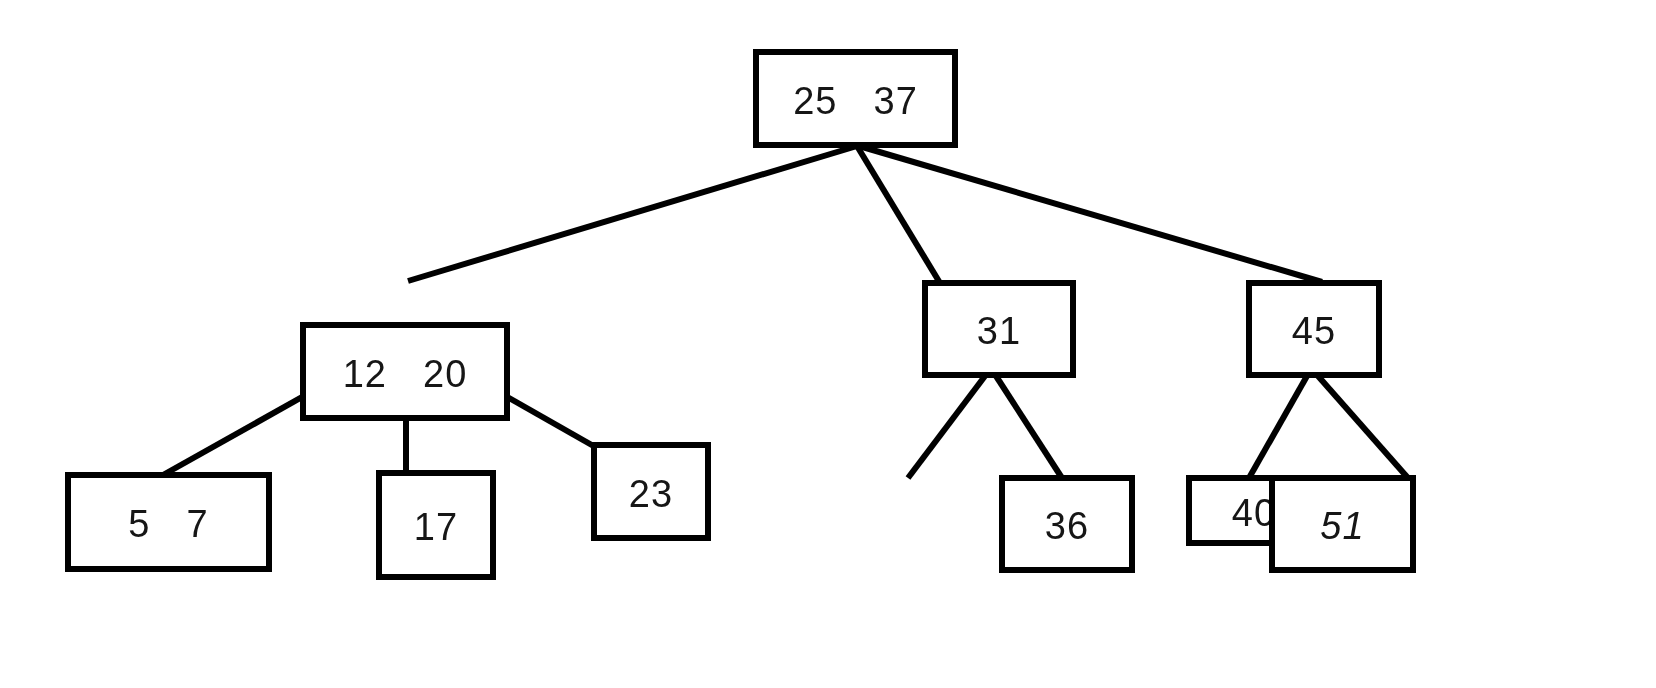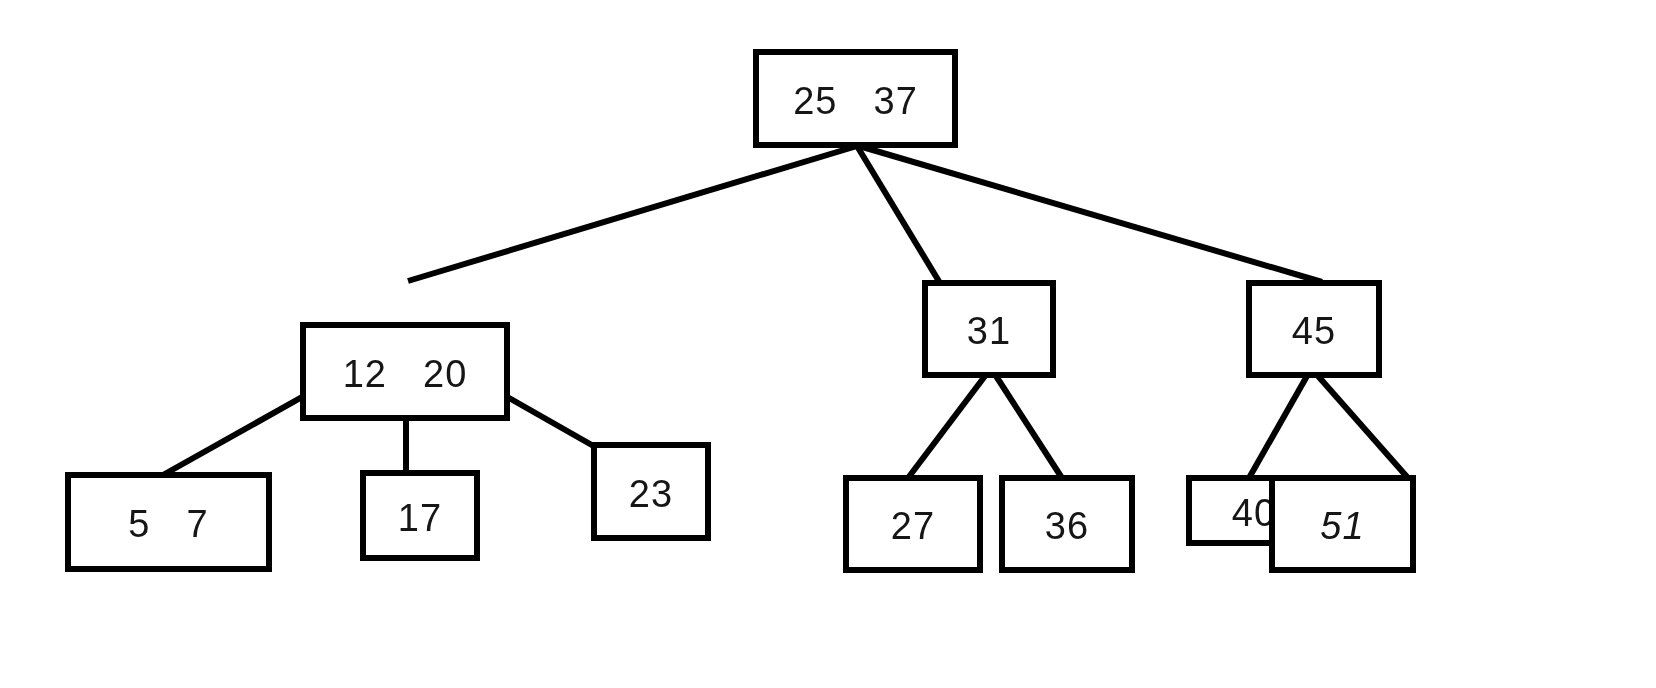--- a/index.html
+++ b/index.html
@@ -62,44 +62,41 @@
   <div class="node" style="left:753px; top:49px; width:205px; height:99px;">
     <span class="key">25</span>
     <span class="key">37</span>
   </div>
 
   <div class="node" style="left:300px; top:277px; width:210px; height:99px;margin-top:45px;">
     <span class="key">12</span>
     <span class="key">20</span>
   </div>
 
-  <div class="node" style="left:922px; top:280px; width:134px; height:98px;">
+  <div class="node" style="left:922px; top:280px; width:154px; height:98px;">
     <span class="key">31</span>
   </div>
 
   <div class="node" style="left:1246px; top:280px; width:136px; height:98px;">
     <span class="key">45</span>
   </div>
 
   <div class="node" style="left:65px; top:472px; width:207px; height:100px;">
     <span class="key">5</span>
     <span class="key">7</span>
   </div>
 
-  <div class="node" style="left:360px; top:470px; width:120px; height:91px;text-align:center;">
+  <div class="node" style="left:376px; top:470px; width:120px; height:110px;text-align:center;">
     <span class="key">17</span>
   </div>
 
   <div class="node" style="left:591px; top:442px; width:120px; height:99px;">
     <span class="key">23</span>
   </div>
 
-  <div class="node" style="left:843px; top:475px; width:140px; height:98px;">
-    <span class="key">27</span>
-  </div>
 
   <div class="node" style="left:999px; top:475px; width:136px; height:98px;">
     <span class="key">36</span>
   </div>
 
   <div class="node" style="left:1186px; top:475px; width:136px; height:71px;">
     <span class="key">40</span>
   </div>
 
   <div class="node" style="left:1269px; top:475px; width:147px; height:98px;font-style:italic;">

